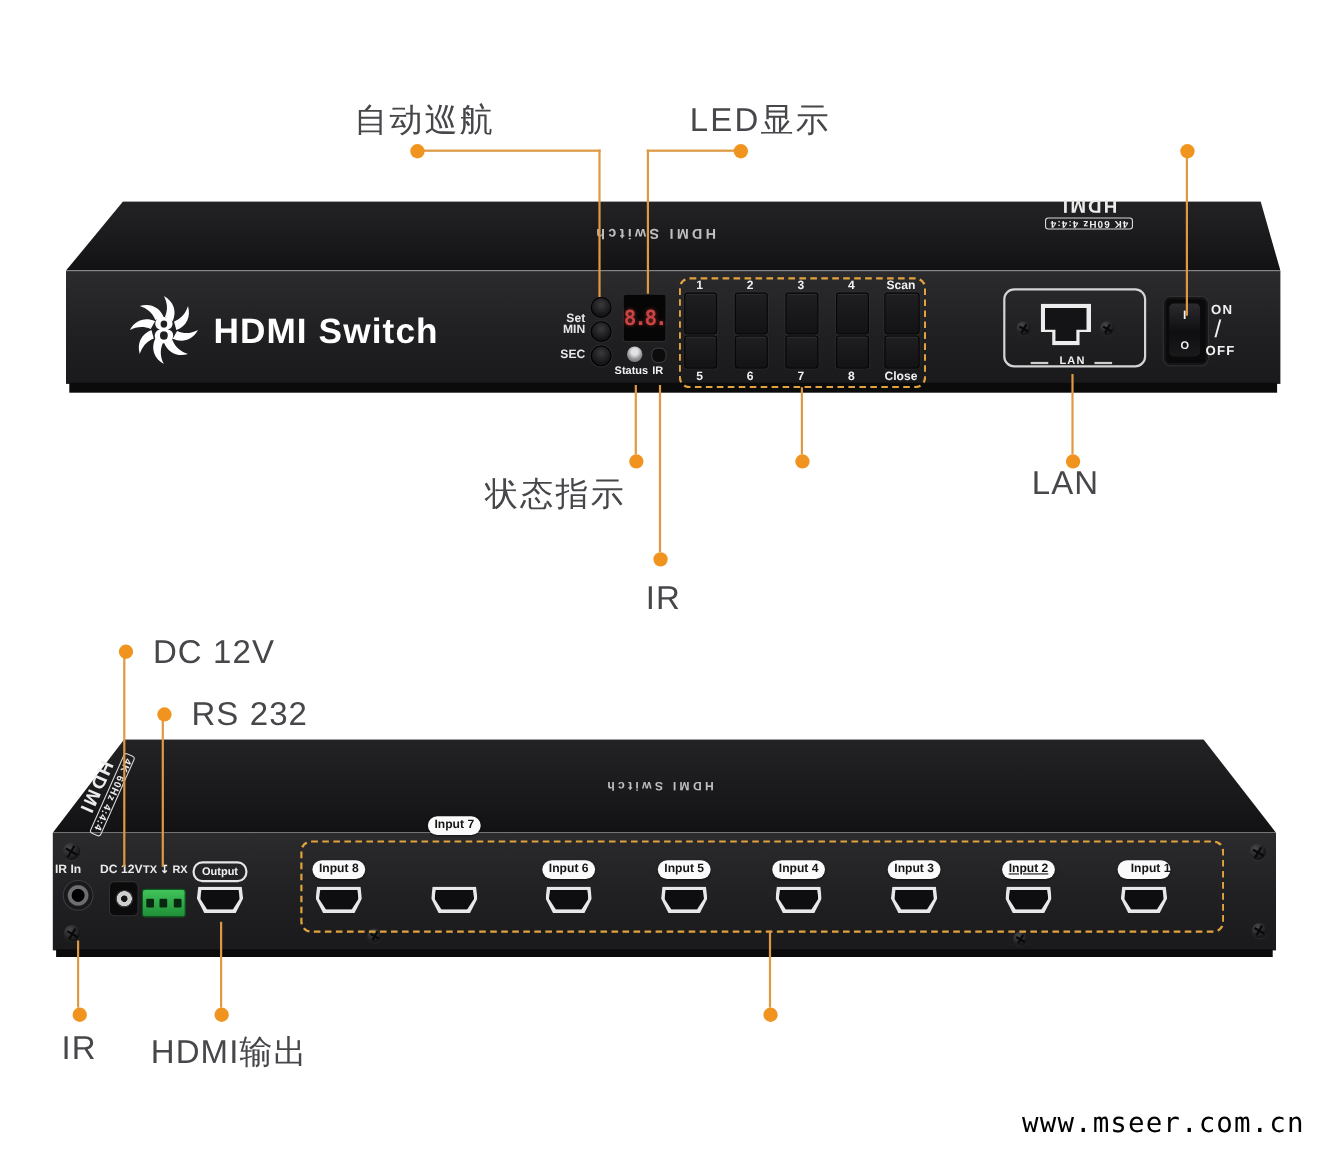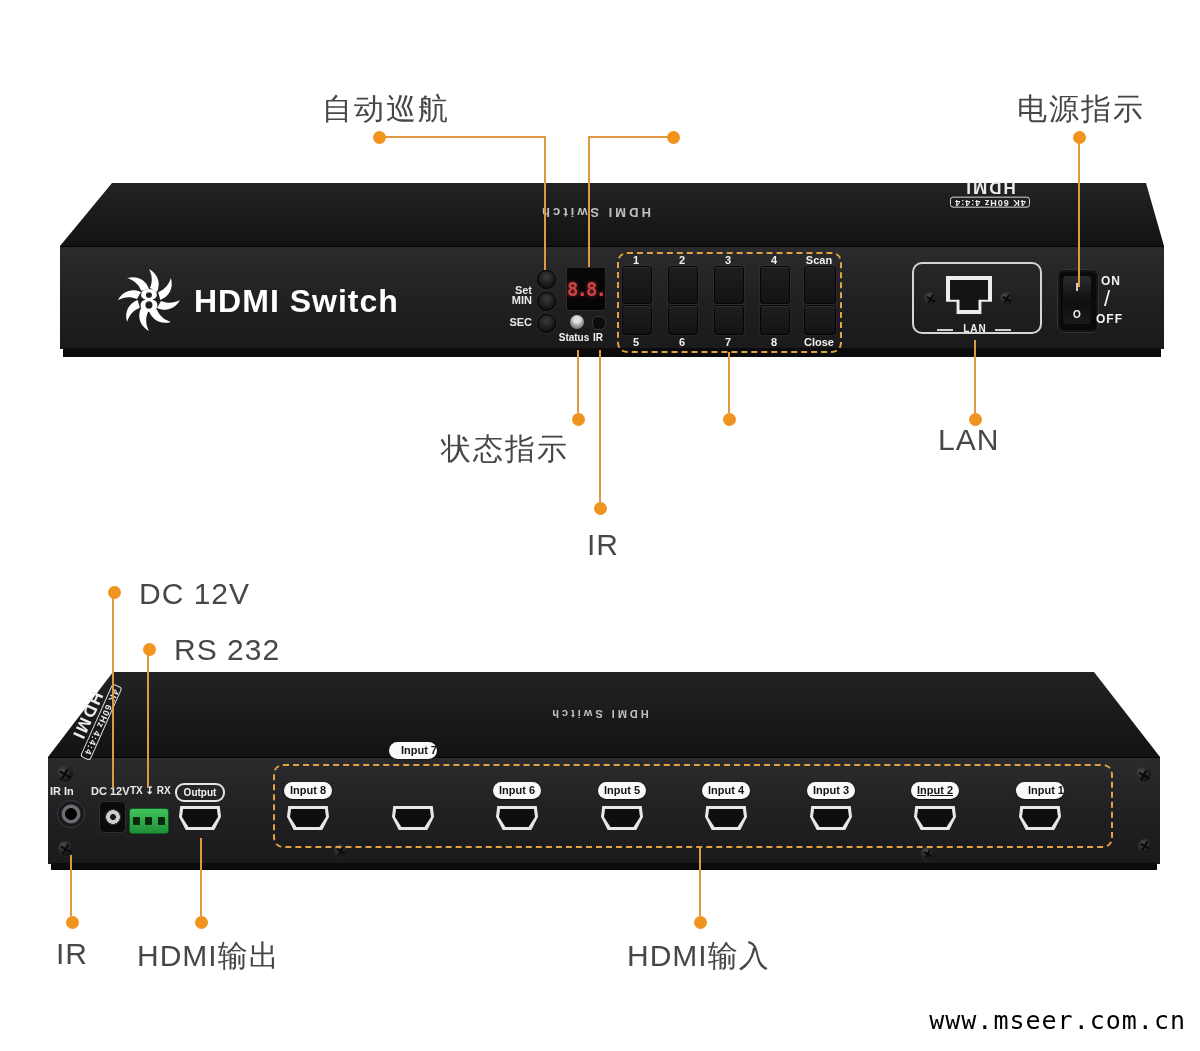--- a/index.html
+++ b/index.html
@@ -89,21 +89,21 @@
 
   .watermark{position:absolute;font-family:"DejaVu Sans Mono",monospace;font-size:25px;color:#000;
              letter-spacing:1px;white-space:nowrap;}
 </style>
 </head>
 <body>
 
 <div class="canvas">
 
   <div class="cn-label" style="left:322px;top:89px;">自动巡航</div>
-  <div class="cn-label" style="left:1017px;top:89px;">电源指示</div>
+  <div class="cn-label" style="left:627px;top:89px;">LED显示</div>
 
   <div class="dot" style="left:373px;top:131px;"></div>
   <div class="dot" style="left:667px;top:131px;"></div>
   <div class="dot" style="left:1073px;top:131px;"></div>
 
   <div class="hline" style="left:379px;top:136px;width:167px;"></div>
   <div class="vline" style="left:544px;top:136px;height:134px;"></div>
   <div class="hline" style="left:588px;top:136px;width:86px;"></div>
   <div class="vline" style="left:588px;top:136px;height:131px;"></div>
   <div class="vline" style="left:1078px;top:137px;height:150px;"></div>
@@ -237,21 +237,21 @@
       <i></i>
   </div>
 
   <div class="out-pill" style="left:175px;top:783px;">Output</div>
   <div class="hdmi" style="left:179px;top:806px;"></div>
 
   <div class="dashed-box" style="left:273px;top:764px;width:836px;height:80px;"></div>
 
   <div class="port-pill" style="left:284px;top:782px;">Input 8</div>
   <div class="hdmi" style="left:287px;top:806px;"></div>
-  <div class="port-pill" style="left:389px;top:742px;text-align:right;">Input 7</div>
+  <div class="port-pill" style="left:389px;top:742px;">Input 7</div>
   <div class="hdmi" style="left:392px;top:806px;"></div>
   <div class="port-pill" style="left:493px;top:782px;">Input 6</div>
   <div class="hdmi" style="left:496px;top:806px;"></div>
   <div class="port-pill" style="left:598px;top:782px;">Input 5</div>
   <div class="hdmi" style="left:601px;top:806px;"></div>
   <div class="port-pill" style="left:702px;top:782px;">Input 4</div>
   <div class="hdmi" style="left:705px;top:806px;"></div>
   <div class="port-pill" style="left:807px;top:782px;">Input 3</div>
   <div class="hdmi" style="left:810px;top:806px;"></div>
   <div class="port-pill" style="left:911px;top:782px;text-decoration:underline;">Input 2</div>
@@ -260,17 +260,16 @@
   <div class="hdmi" style="left:1019px;top:806px;"></div>
 
   <div class="vline" style="left:70px;top:855px;height:61px;"></div>
   <div class="vline" style="left:200px;top:838px;height:78px;"></div>
   <div class="vline" style="left:699px;top:846px;height:70px;"></div>
   <div class="dot" style="left:66px;top:916px;"></div>
   <div class="dot" style="left:195px;top:916px;"></div>
   <div class="dot" style="left:694px;top:916px;"></div>
   <div class="cn-label" style="left:56px;top:937px;letter-spacing:1px;">IR</div>
   <div class="cn-label" style="left:137px;top:936px;letter-spacing:1px;">HDMI输出</div>
-  <div class="cn-label" style="left:627px;top:936px;letter-spacing:1px;">HDMI输入</div>
 
   <div class="watermark" style="right:14px;top:1006px;">www.mseer.com.cn</div>
 
 </div>
 
 </body></html>

